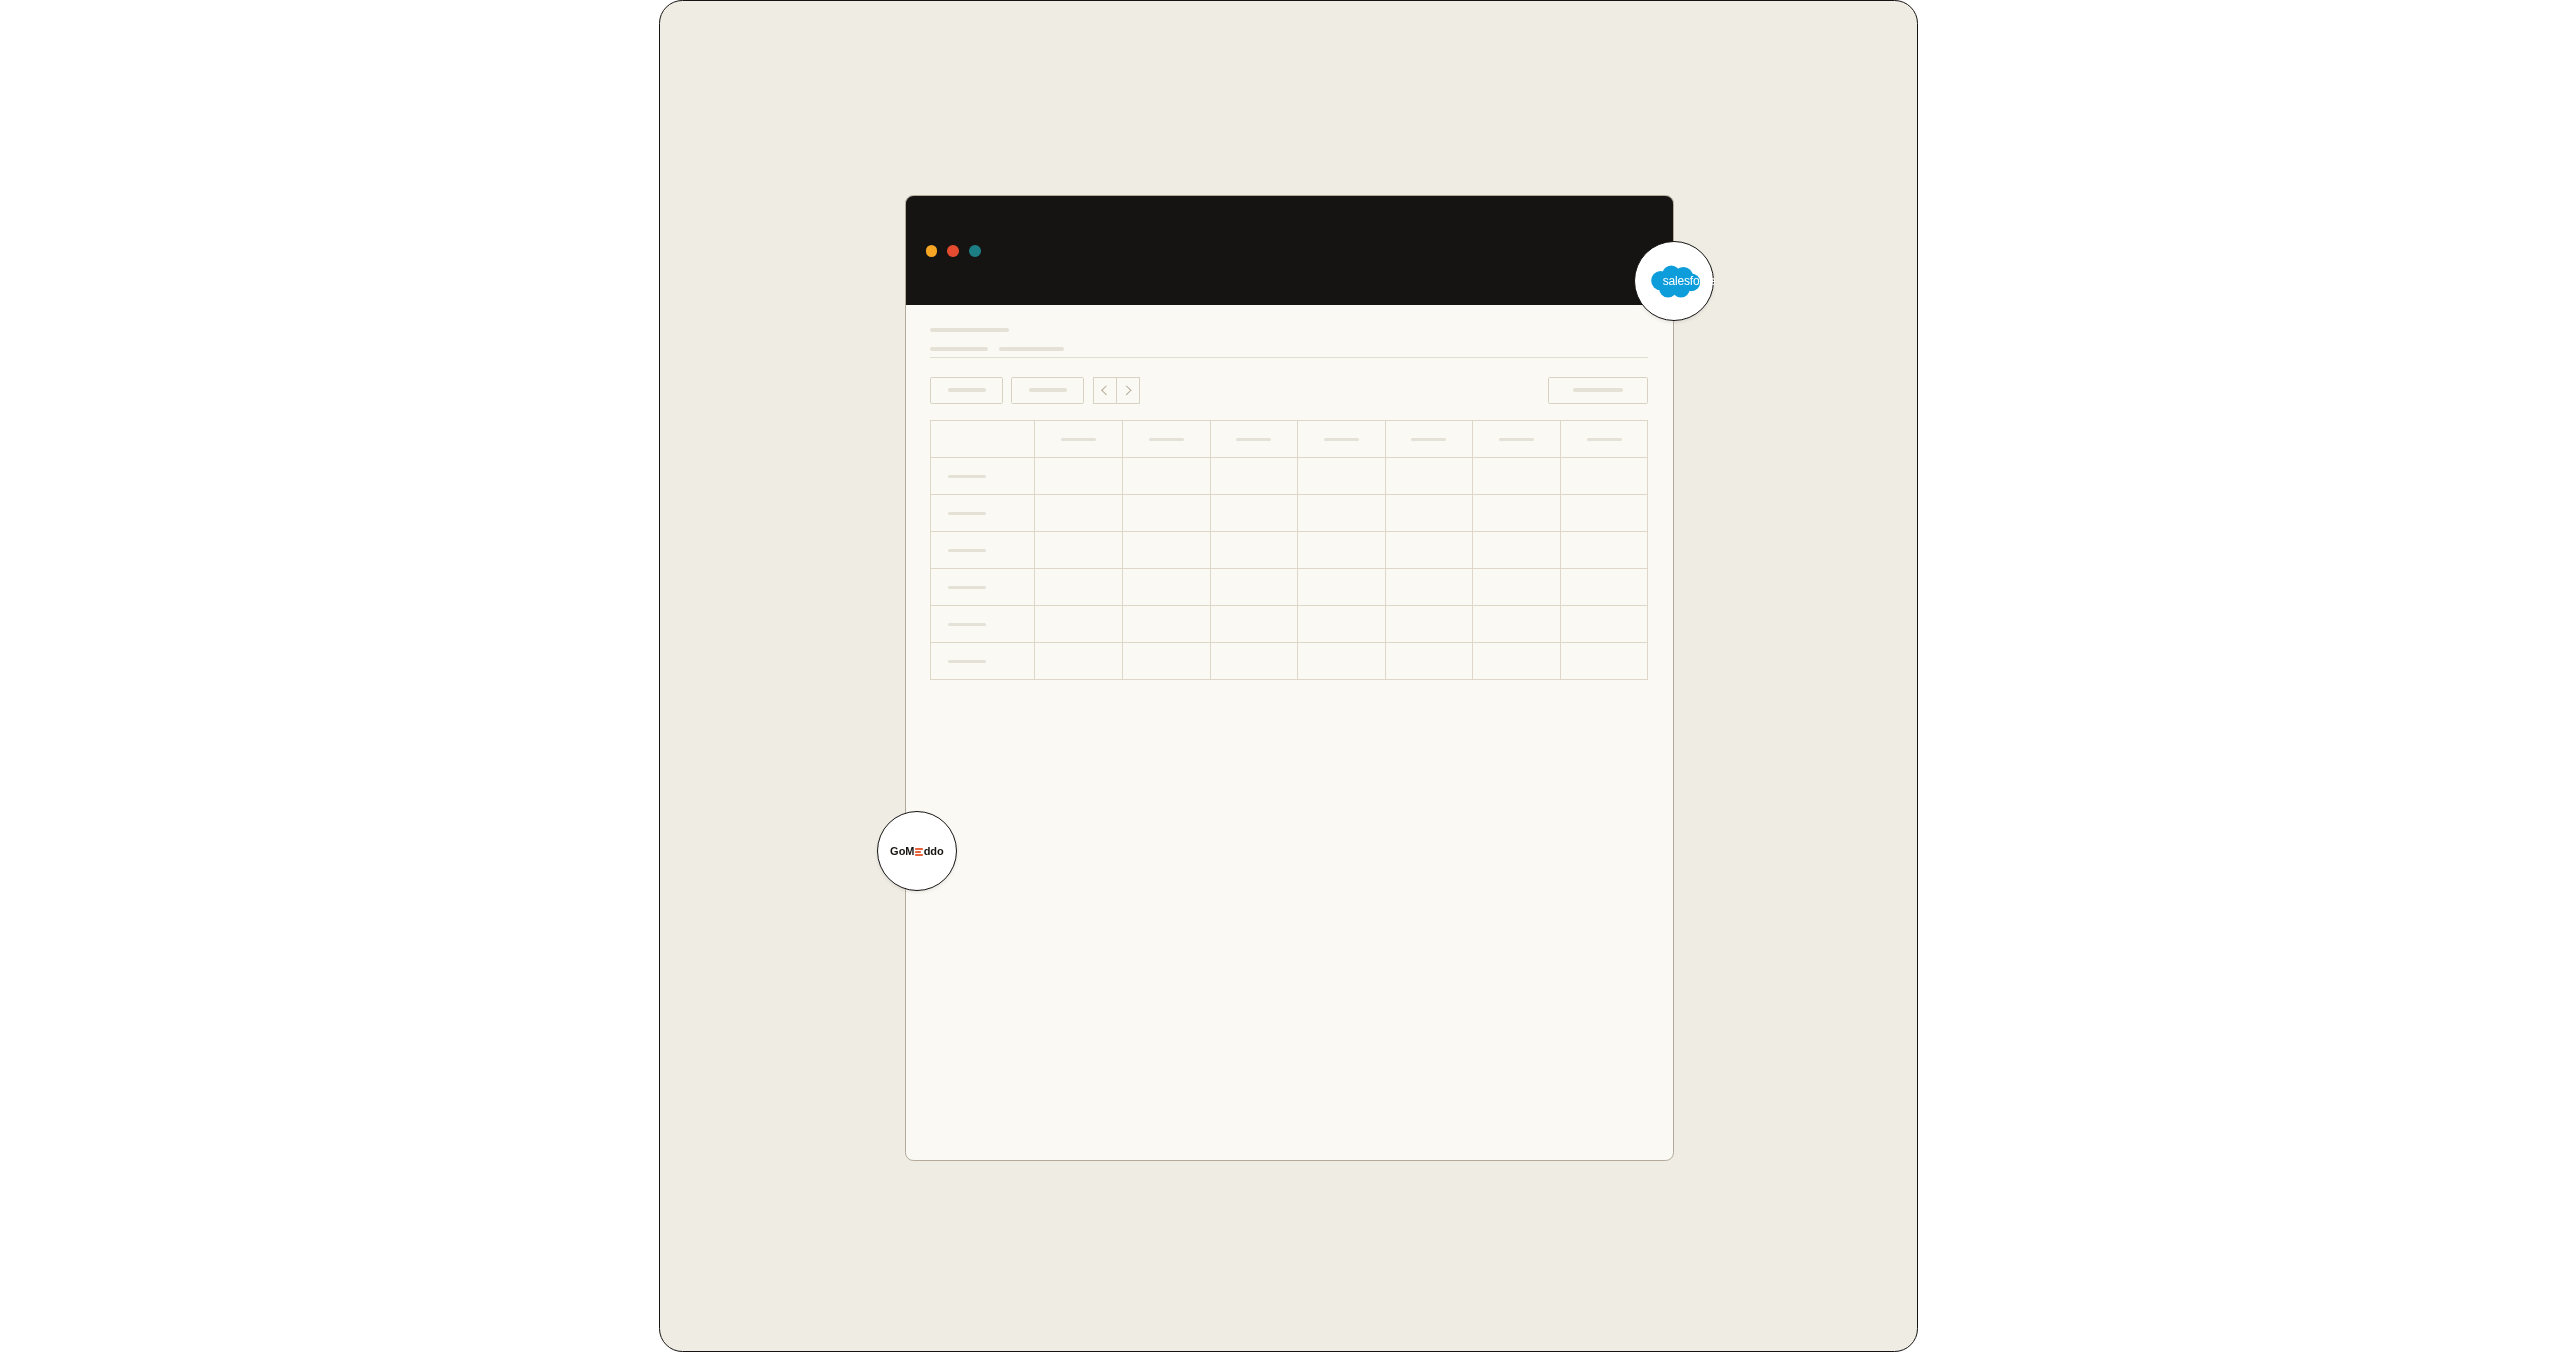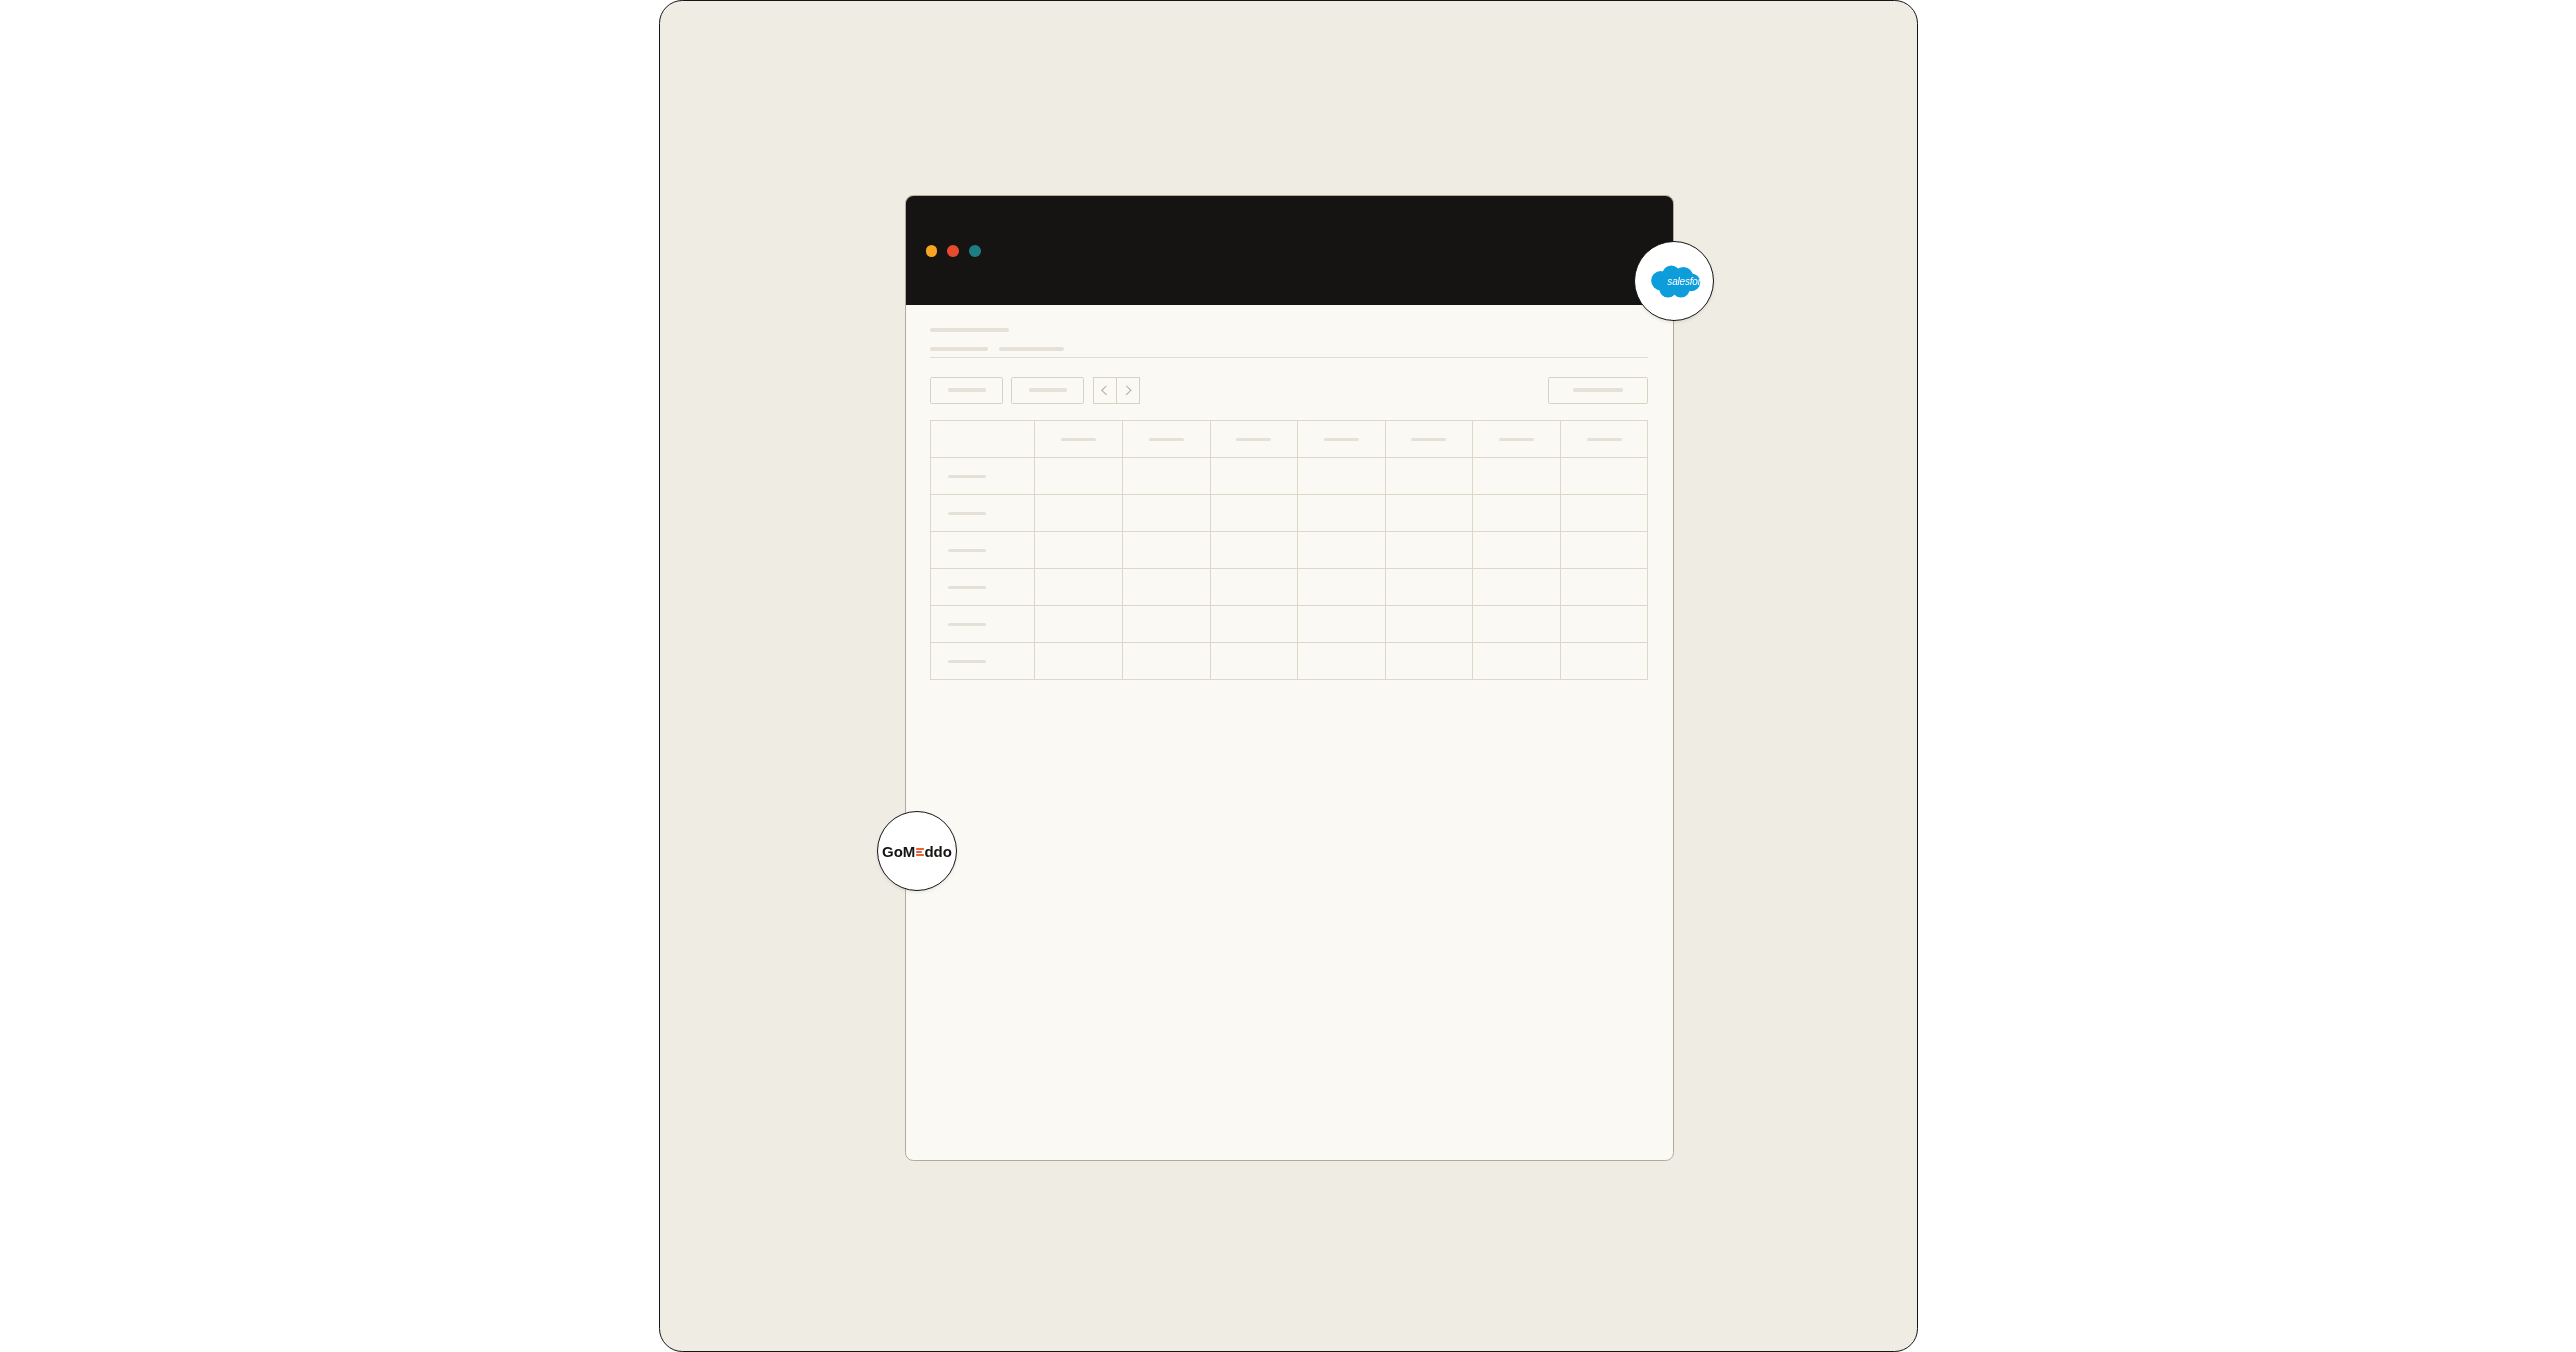--- a/index.html
+++ b/index.html
@@ -143,29 +143,28 @@
 
   .sf-cloud {
     position: relative;
     width: 55px; height: 37px;
     display:flex; align-items:center; justify-content:center;
   }
   .sf-text {
     position: relative;
     z-index: 2;
     color: #ffffff;
-    font-size: 10px;
-    font-style: italic;
+    font-size: 12px;
     font-family: "Helvetica Neue", Arial, sans-serif;
     letter-spacing: -0.2px;
     padding-left: 30px;
   }
 
   .gm-text {
-    font-size: 15px;
+    font-size: 11px;
     font-weight: 700;
     color: #161412;
     font-family: Arial, sans-serif;
     display: flex;
     align-items: center;
   }
   .gm-e {
     display: inline-flex;
     flex-direction: column;
     gap: 1.3px;

